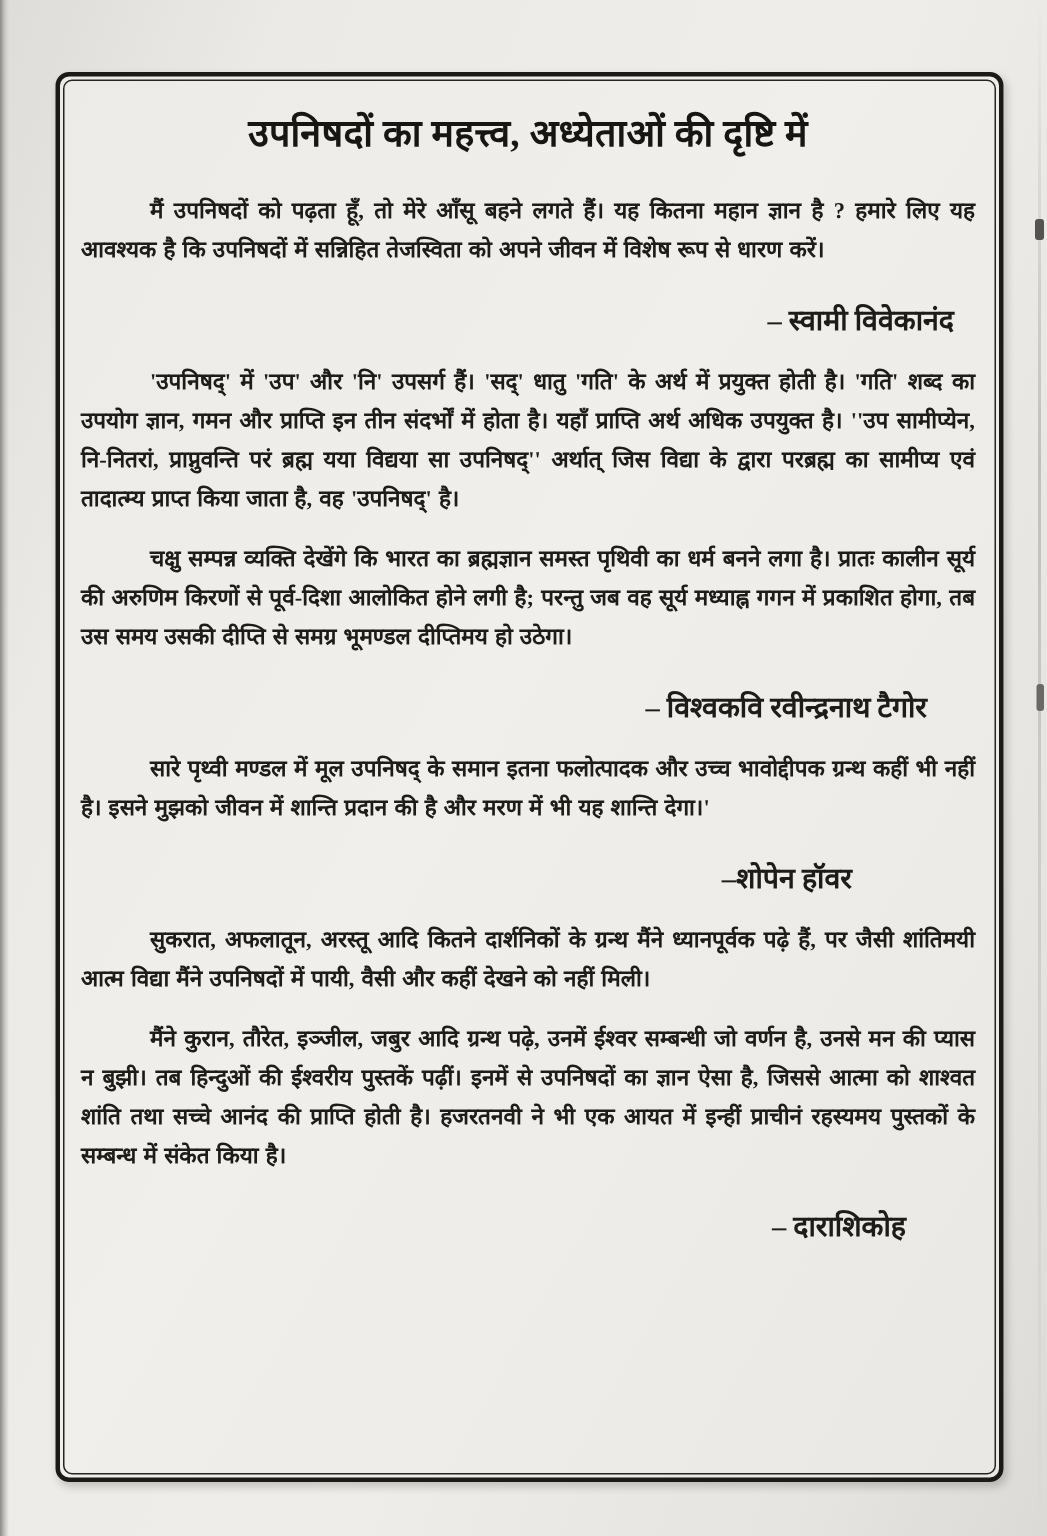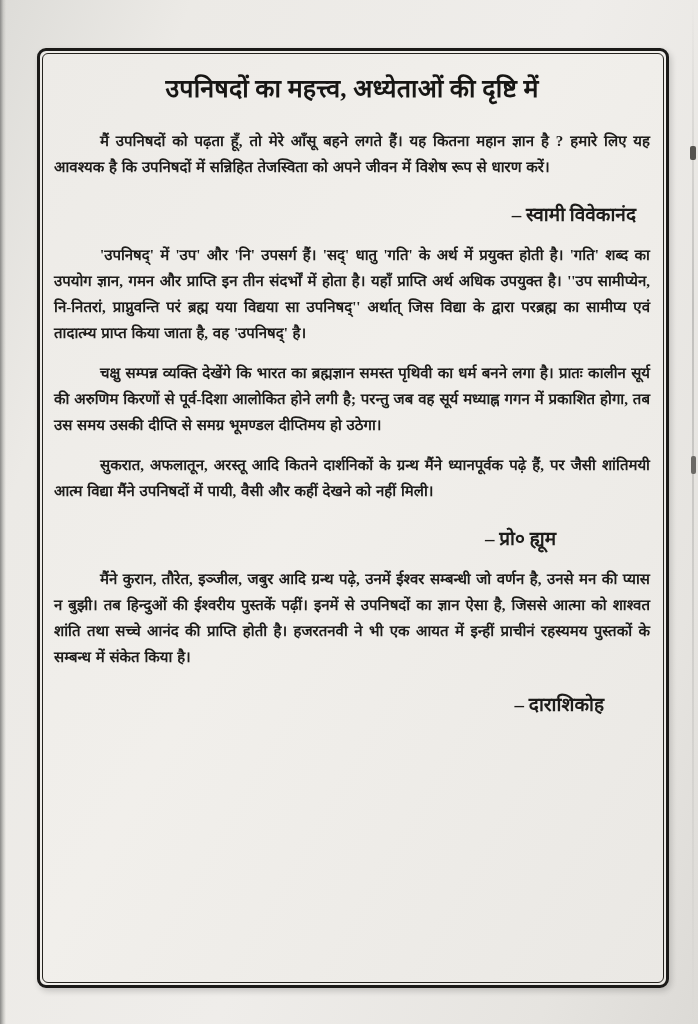--- a/index.html
+++ b/index.html
@@ -96,26 +96,30 @@
         <p class="quote-text">मैं उपनिषदों को पढ़ता हूँ, तो मेरे आँसू बहने लगते हैं। यह कितना महान ज्ञान है ? हमारे लिए यह आवश्यक है कि उपनिषदों में सन्निहित तेजस्विता को अपने जीवन में विशेष रूप से धारण करें।</p>
         <div class="quote-attr attr-0">– स्वामी विवेकानंद</div>
       </div>
 
       <div class="quote-block">
         <p class="quote-text">'उपनिषद्' में 'उप' और 'नि' उपसर्ग हैं। 'सद्' धातु 'गति' के अर्थ में प्रयुक्त होती है। 'गति' शब्द का उपयोग ज्ञान, गमन और प्राप्ति इन तीन संदर्भों में होता है। यहाँ प्राप्ति अर्थ अधिक उपयुक्त है। ''उप सामीप्येन, नि-नितरां, प्राप्नुवन्ति परं ब्रह्म यया विद्यया सा उपनिषद्'' अर्थात् जिस विद्या के द्वारा परब्रह्म का सामीप्य एवं तादात्म्य प्राप्त किया जाता है, वह 'उपनिषद्' है।</p>
       </div>
 
       <div class="quote-block">
         <p class="quote-text">चक्षु सम्पन्न व्यक्ति देखेंगे कि भारत का ब्रह्मज्ञान समस्त पृथिवी का धर्म बनने लगा है। प्रातः कालीन सूर्य की अरुणिम किरणों से पूर्व-दिशा आलोकित होने लगी है; परन्तु जब वह सूर्य मध्याह्न गगन में प्रकाशित होगा, तब उस समय उसकी दीप्ति से समग्र भूमण्डल दीप्तिमय हो उठेगा।</p>
+        <div class="quote-attr attr-2">– विश्वकवि रवीन्द्रनाथ टैगोर</div>
       </div>
 
+      <div class="quote-block">
+        <p class="quote-text">सारे पृथ्वी मण्डल में मूल उपनिषद् के समान इतना फलोत्पादक और उच्च भावोद्दीपक ग्रन्थ कहीं भी नहीं है। इसने मुझको जीवन में शान्ति प्रदान की है और मरण में भी यह शान्ति देगा।'</p>
+        <div class="quote-attr attr-3">–शोपेन हॉवर</div>
+      </div>
 
       <div class="quote-block">
         <p class="quote-text">सुकरात, अफलातून, अरस्तू आदि कितने दार्शनिकों के ग्रन्थ मैंने ध्यानपूर्वक पढ़े हैं, पर जैसी शांतिमयी आत्म विद्या मैंने उपनिषदों में पायी, वैसी और कहीं देखने को नहीं मिली।</p>
-        <div class="quote-attr attr-4">– प्रो० ह्यूम</div>
       </div>
 
       <div class="quote-block">
         <p class="quote-text">मैंने कुरान, तौरेत, इञ्जील, जबुर आदि ग्रन्थ पढ़े, उनमें ईश्वर सम्बन्धी जो वर्णन है, उनसे मन की प्यास न बुझी। तब हिन्दुओं की ईश्वरीय पुस्तकें पढ़ीं। इनमें से उपनिषदों का ज्ञान ऐसा है, जिससे आत्मा को शाश्वत शांति तथा सच्चे आनंद की प्राप्ति होती है। हजरतनवी ने भी एक आयत में इन्हीं प्राचीनं रहस्यमय पुस्तकों के सम्बन्ध में संकेत किया है।</p>
         <div class="quote-attr attr-5">– दाराशिकोह</div>
       </div>
 
     </div>
   </div>
 </div>

